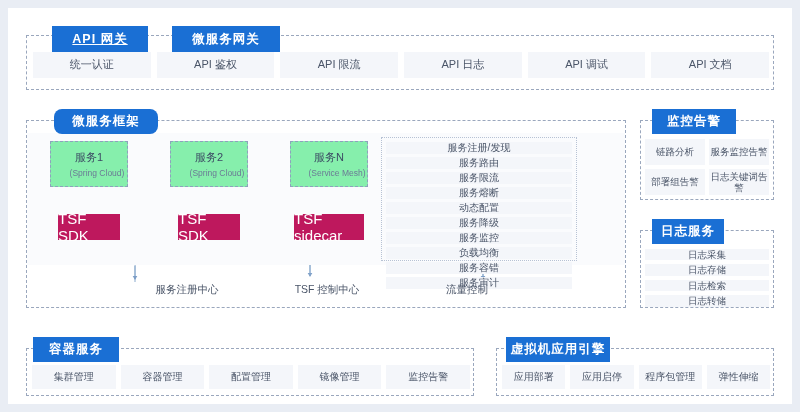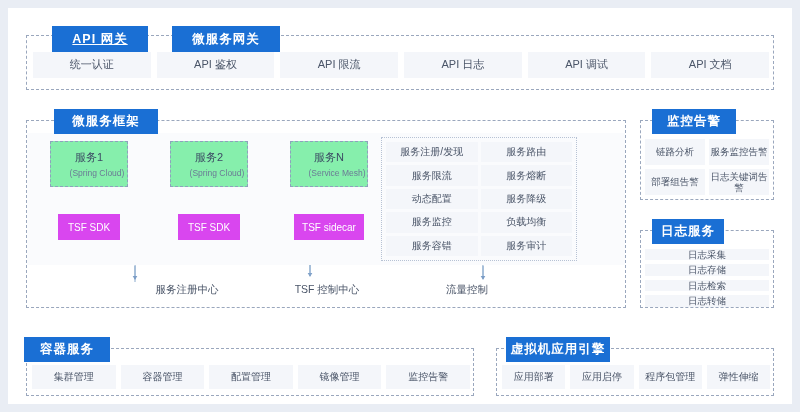--- a/index.html
+++ b/index.html
@@ -93,20 +93,21 @@
     left: 18px;
     top: 112px;
     width: 600px;
     height: 188px;
   }
   #tag-framework {
     left: 46px;
     top: 101px;
     width: 104px;
     height: 25px;
+    border-radius: 8px;
   }
   #fw-inner {
     position: absolute;
     left: 0px;
     top: 12px;
     width: 598px;
     height: 132px;
     background: #fafbfd;
   }
 
@@ -131,42 +132,42 @@
   .svc-sub {
     font-size: 8.5px;
     color: #6b7b95;
     padding-left: 16px;
   }
 
   .sdk-box {
     position: absolute;
     width: 62px;
     height: 26px;
-    background: #d946ef;
+    background: #be185d;
     color: #ffffff;
-    font-size: 10px;
+    font-size: 15px;
     display: flex;
     align-items: center;
     justify-content: center;
     box-sizing: border-box;
   }
   .sdk-box.wide { width: 70px; }
 
   
   #feature-grid {
     position: absolute;
     left: 354px;
     top: 16px;
     width: 196px;
     height: 124px;
     border: 1px dotted #b7c2d4;
     box-sizing: border-box;
     padding: 4px;
     display: grid;
-    grid-template-columns: 1fr 1fr;
+    grid-template-columns: 1fr;
     grid-auto-rows: 1fr;
     gap: 3px;
   }
   #feature-grid .chip { font-size: 10px; }
 
   
   #ctrl-row {
     position: absolute;
     left: 90px;
     top: 158px;
@@ -235,21 +236,21 @@
   #log-grid .chip { font-size: 9.5px; }
 
   
   #container-svc {
     left: 18px;
     top: 340px;
     width: 448px;
     height: 48px;
   }
   #tag-container {
-    left: 16px;
+    left: 25px;
     top: 329px;
     width: 86px;
     height: 25px;
   }
   #container-row {
     position: absolute;
     left: 5px;
     top: 16px;
     width: 438px;
     height: 24px;

